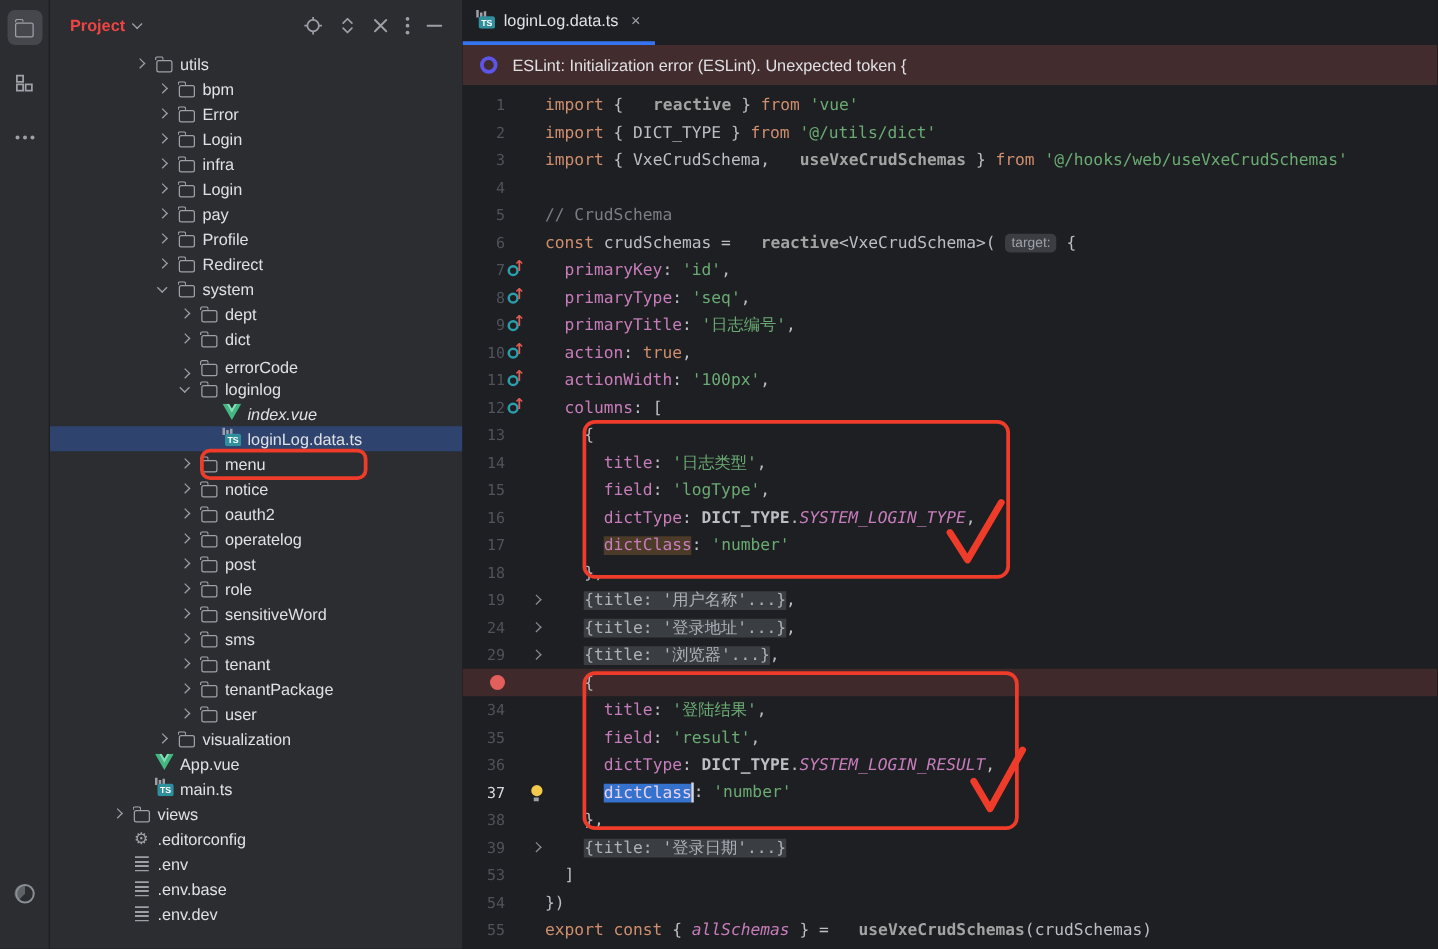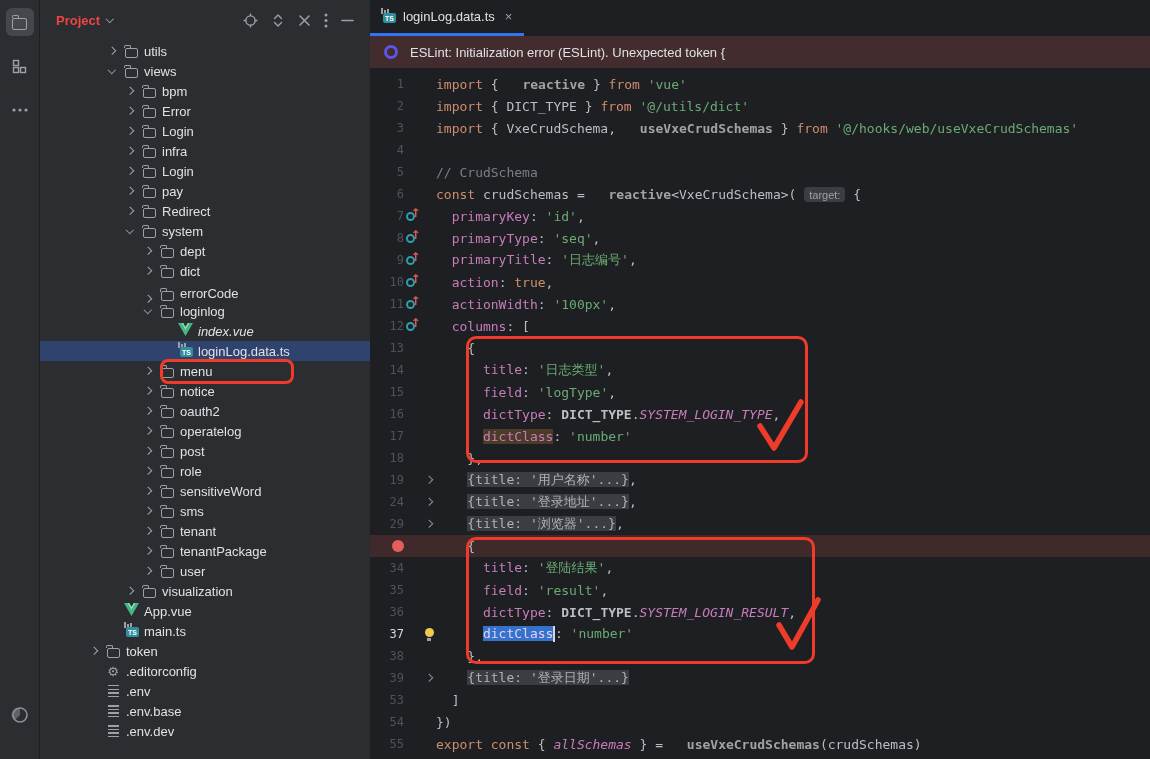--- a/index.html
+++ b/index.html
@@ -137,29 +137,20 @@
   <div class="tree">
       <div class="tree-row" style="padding-left: 63px;">
         <span class="slot">
           <span class="chev r"></span>
         </span>
         <span class="iconslot">
           <span class="ic-folder"></span>
         </span>
         <span class="tree-label">utils</span>
       </div>
-      <div class="tree-row" style="padding-left: 63px;">
-        <span class="slot">
-          <span class="chev d"></span>
-        </span>
-        <span class="iconslot">
-          <span class="ic-folder"></span>
-        </span>
-        <span class="tree-label">views</span>
-      </div>
       <div class="tree-row" style="padding-left: 81px;">
         <span class="slot">
           <span class="chev r"></span>
         </span>
         <span class="iconslot">
           <span class="ic-folder"></span>
         </span>
         <span class="tree-label">bpm</span>
       </div>
       <div class="tree-row" style="padding-left: 81px;">
@@ -199,20 +190,29 @@
         <span class="tree-label">Login</span>
       </div>
       <div class="tree-row" style="padding-left: 81px;">
         <span class="slot">
           <span class="chev r"></span>
         </span>
         <span class="iconslot">
           <span class="ic-folder"></span>
         </span>
         <span class="tree-label">pay</span>
+      </div>
+      <div class="tree-row" style="padding-left: 81px;">
+        <span class="slot">
+          <span class="chev r"></span>
+        </span>
+        <span class="iconslot">
+          <span class="ic-folder"></span>
+        </span>
+        <span class="tree-label">Profile</span>
       </div>
       <div class="tree-row" style="padding-left: 81px;">
         <span class="slot">
           <span class="chev r"></span>
         </span>
         <span class="iconslot">
           <span class="ic-folder"></span>
         </span>
         <span class="tree-label">Redirect</span>
       </div>
@@ -415,21 +415,21 @@
         </span>
         <span class="tree-label">main.ts</span>
       </div>
       <div class="tree-row" style="padding-left: 45px;">
         <span class="slot">
           <span class="chev r"></span>
         </span>
         <span class="iconslot">
           <span class="ic-folder"></span>
         </span>
-        <span class="tree-label">token</span>
+        <span class="tree-label">views</span>
       </div>
       <div class="tree-row" style="padding-left: 45px;">
         <span class="slot"></span>
         <span class="iconslot">
           <span class="ic-gear">⚙</span>
         </span>
         <span class="tree-label">.editorconfig</span>
       </div>
       <div class="tree-row" style="padding-left: 45px; text-align: center;">
         <span class="slot"></span>

